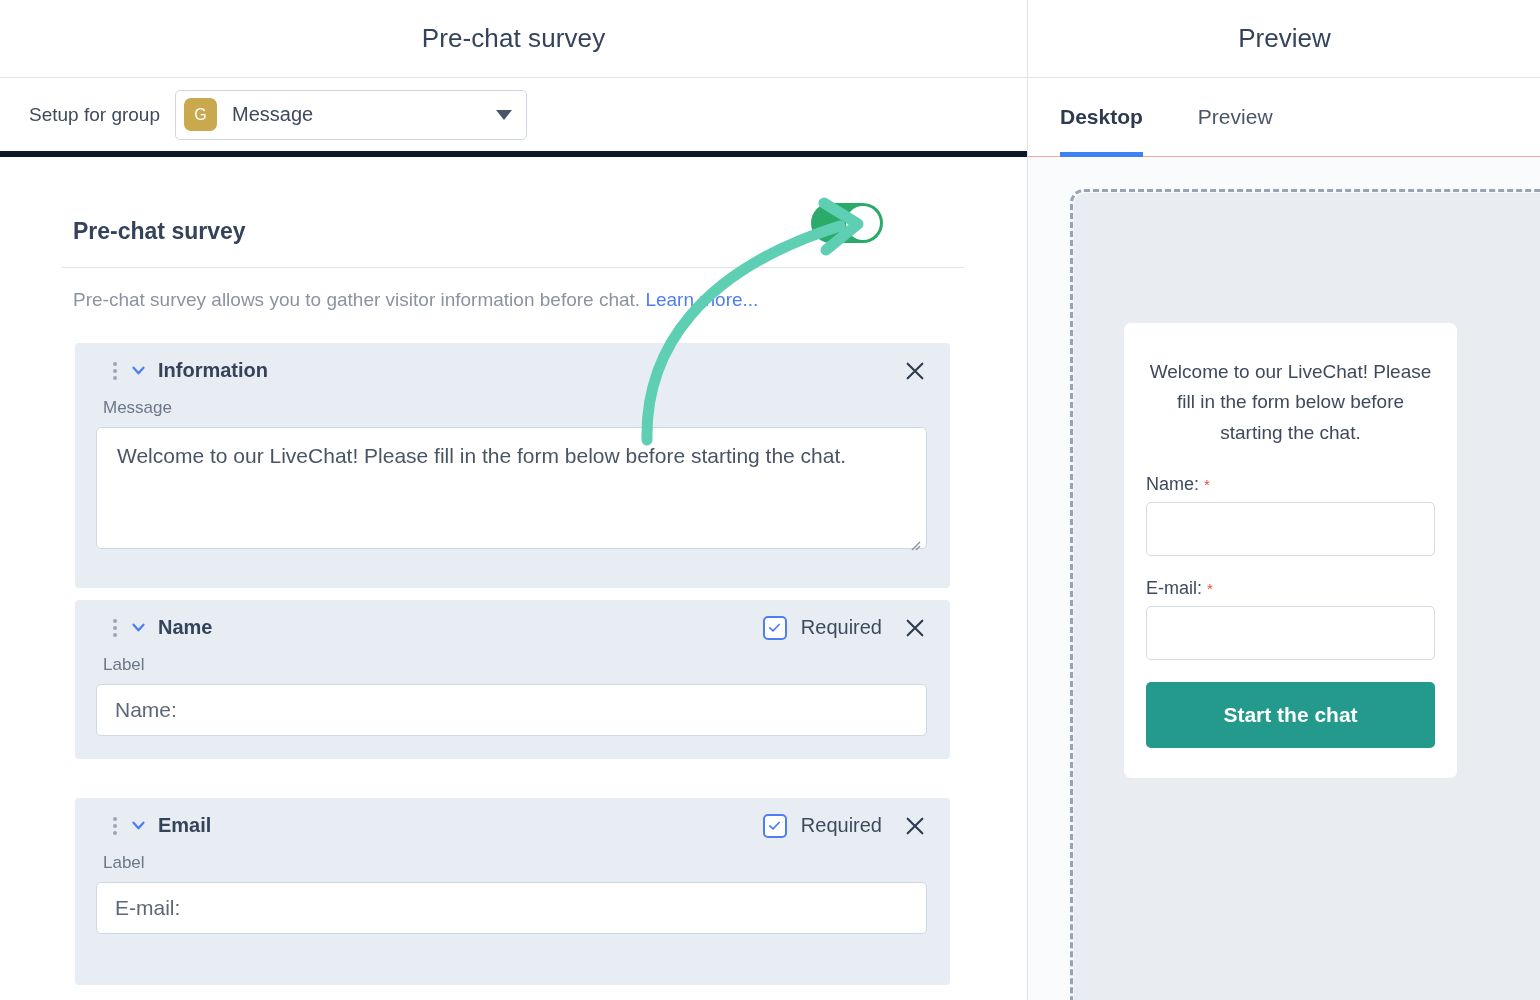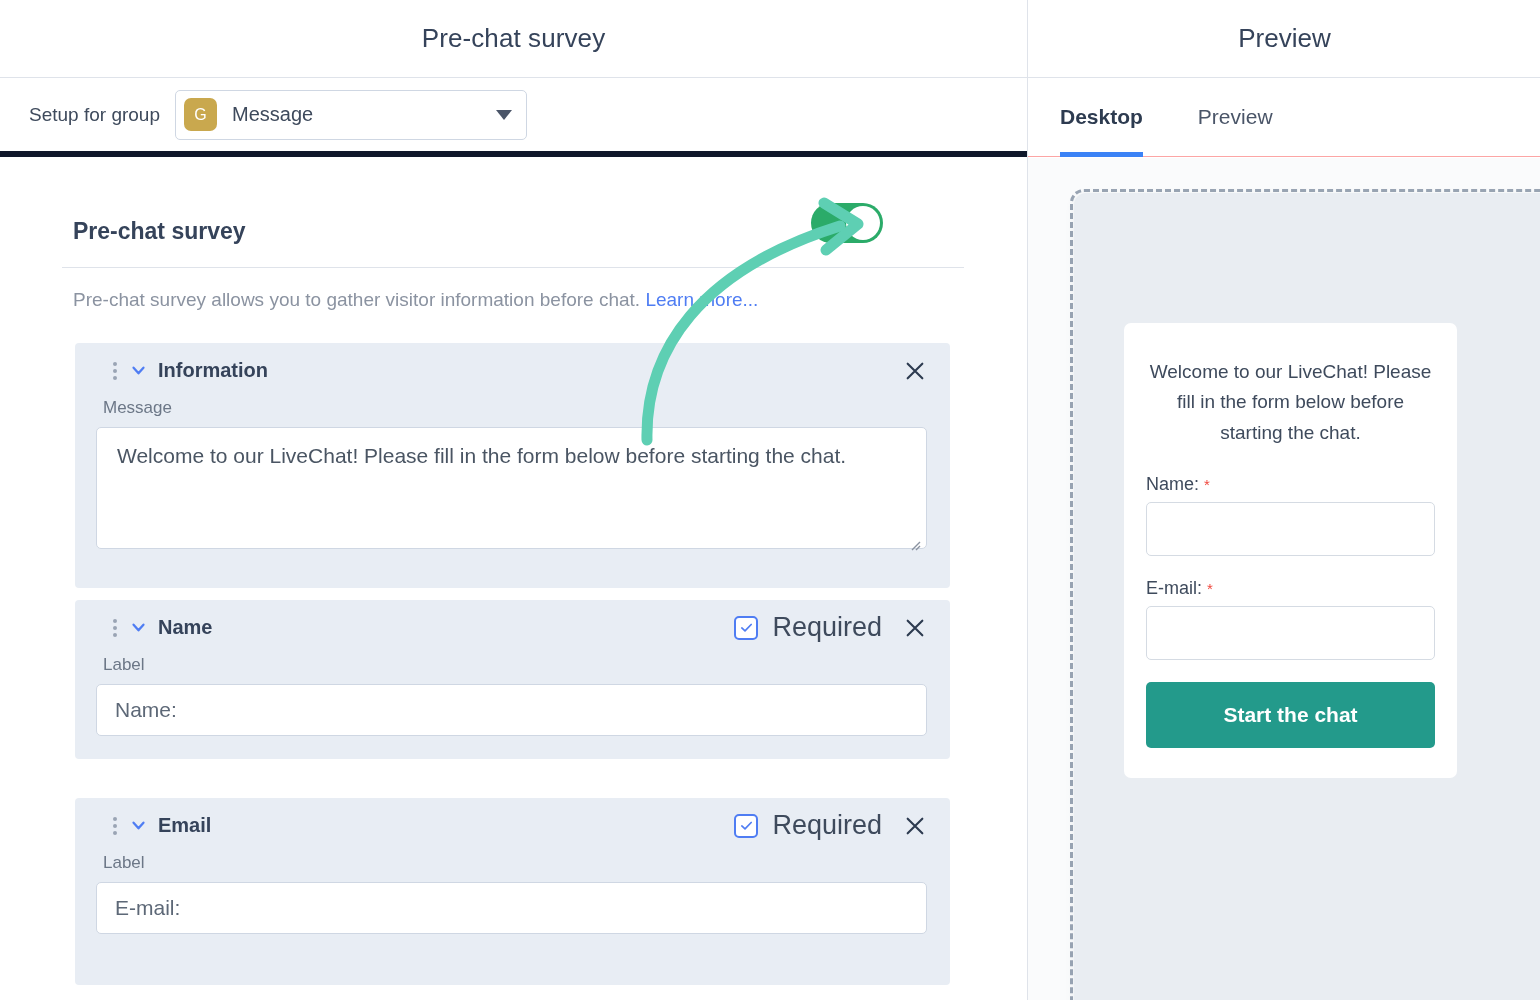--- a/index.html
+++ b/index.html
@@ -87,21 +87,21 @@
   .chev {
     width: 17px; height: 17px; margin-right: 11px; flex: 0 0 auto; cursor: pointer;
   }
   .card-title { font-size: 20px; font-weight: bold; color: #35435a; flex: 1 1 auto; }
   .req-wrap { display: flex; align-items: center; margin-right: 22px; cursor: pointer; }
   .checkbox {
     width: 24px; height: 24px; border: 2px solid #4f7df3; border-radius: 5px;
     background: #fff; display: flex; align-items: center; justify-content: center;
     flex: 0 0 auto;
   }
-  .req-label { font-size: 27px; color: #3e4a5c; margin-left: 14px; }
+  .req-label { font-size: 20px; color: #3e4a5c; margin-left: 14px; }
   .close-x { width: 22px; height: 22px; cursor: pointer; flex: 0 0 auto; }
   .sub-label { font-size: 17px; color: #6c7787; padding: 0 0 9px 28px; }
   .field-input {
     margin: 0 23px 0 21px; height: 52px; background: #fff;
     border: 1px solid #cfd7e3; border-radius: 5px;
     display: flex; align-items: center; padding: 0 18px;
     font-size: 21px; color: #5d6877;
   }
   .textarea-box {
     margin: 0 23px 0 21px; height: 122px; background: #fff;

